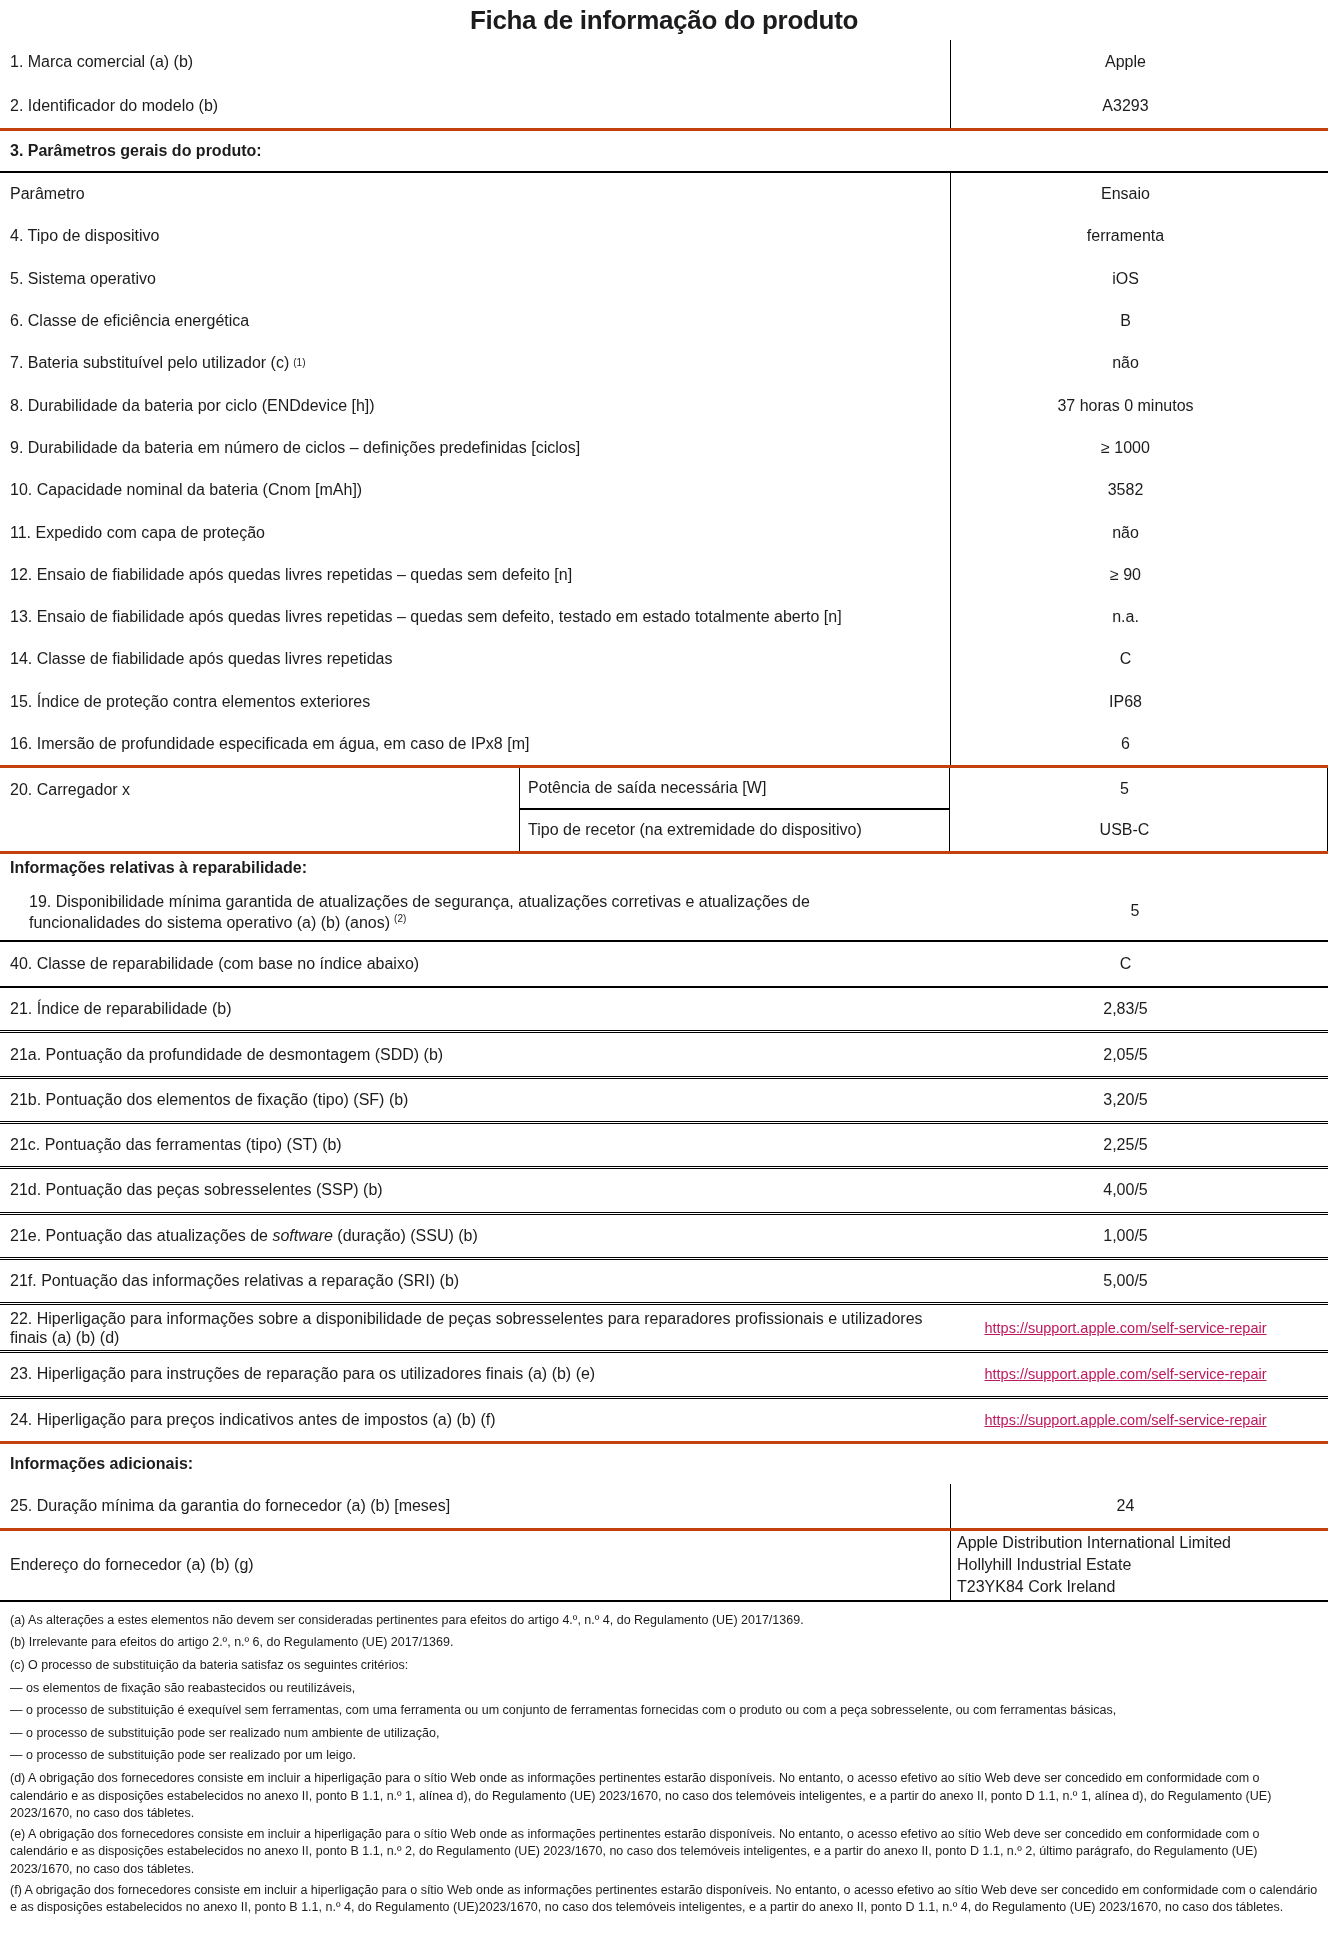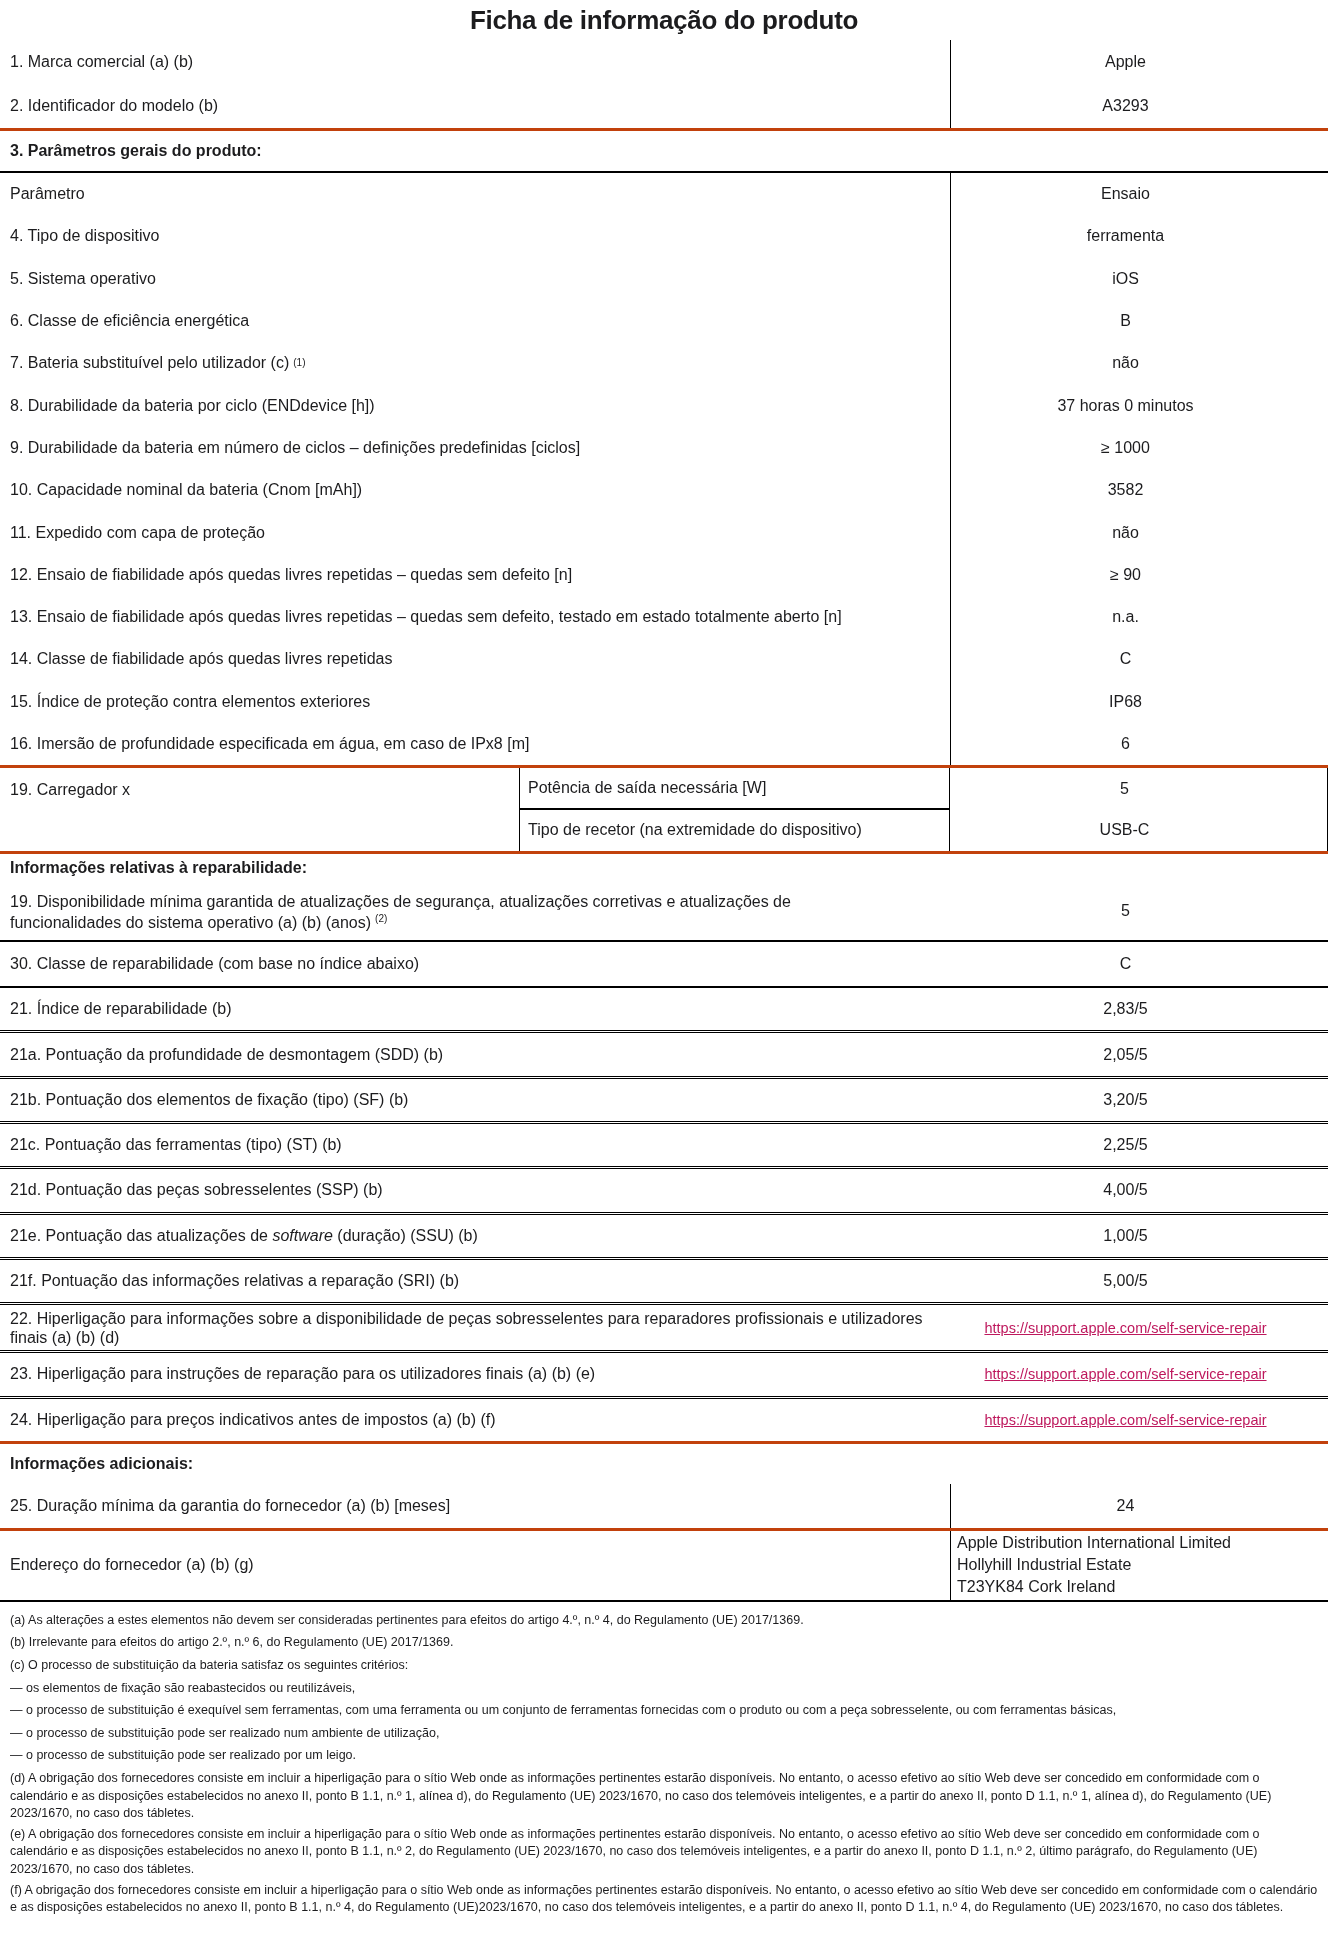--- a/index.html
+++ b/index.html
@@ -26,21 +26,21 @@
              border-right:1.5px solid #000;}
   .row18 .cR{flex:1;display:flex;flex-direction:column;}
   .subrow{display:flex;flex:1;}
   .subrow .slbl{width:430px;box-sizing:border-box;padding-left:8px;display:flex;
                 align-items:center;border-right:1.5px solid #000;}
   .subrow.first .slbl{border-bottom:2px solid #000;}
   .subrow .sval{flex:1;display:flex;align-items:center;justify-content:center;
                 padding-right:28px;box-sizing:border-box;border-right:1.5px solid #000;} 
   .rep-head{height:28px;display:flex;align-items:center;padding-left:10px;font-weight:bold;}
   .row19{height:58px;}
-  .row19 .lbl{display:block;padding-top:9px;line-height:21px;}
+  .row19 .lbl{display:block;padding-top:9px;line-height:21px;margin-left:19px;}
   .row20{height:44px;}
   .h45{height:45px;}
   .row22 .lbl span.wrap{display:block;line-height:19px;}
   .link{color:#be185d;text-decoration:underline;font-size:14.5px;cursor:pointer;}
   .add-head{height:40px;display:flex;align-items:center;padding-left:10px;font-weight:bold;}
   .addr-row{height:69px;}
   .addr-val{flex:1;display:flex;flex-direction:column;justify-content:center;
             padding-left:6px;box-sizing:border-box;line-height:22px;text-align:left;}
   .footnotes{padding:7px 10px 0 10px;font-size:12.5px;}
   .fn{margin:0;line-height:22.6px;}
@@ -183,21 +183,21 @@
     <div class="lbl">
         <span>16. Imersão de profundidade especificada em água, em caso de IPx8 [m]</span>
       </div>
     <div class="val">
         <span>6</span>
       </div>
   </div>
 </div>
 
 <div class="row18 b-heavy">
-  <div class="c1"><span>19. Carregador x</span></div>
+  <div class="c1"><span>20. Carregador x</span></div>
   <div class="cR">
     <div class="subrow first">
       <div class="slbl">
           <span>Potência de saída necessária [W]</span>
         </div>
       <div class="sval">
           <span>5</span>
         </div>
     </div>
     <div class="subrow">
@@ -218,21 +218,21 @@
     <span style="display:block">19. Disponibilidade mínima garantida de atualizações de segurança, atualizações corretivas e atualizações de</span>
     <span style="display:inline">funcionalidades do sistema operativo (a) (b) (anos)</span><sup>(2)</sup>
   </div>
   <div class="val">
       <span>5</span>
     </div>
 </div>
 
 <div class="row row20 b-med">
   <div class="lbl">
-      <span>30. Classe de reparabilidade (com base no índice abaixo)</span>
+      <span>40. Classe de reparabilidade (com base no índice abaixo)</span>
     </div>
   <div class="val">
       <span>C</span>
     </div>
 </div>
 
 <div class="row h42 b-dbl">
   <div class="lbl">
       <span>21. Índice de reparabilidade (b)</span>
     </div>

